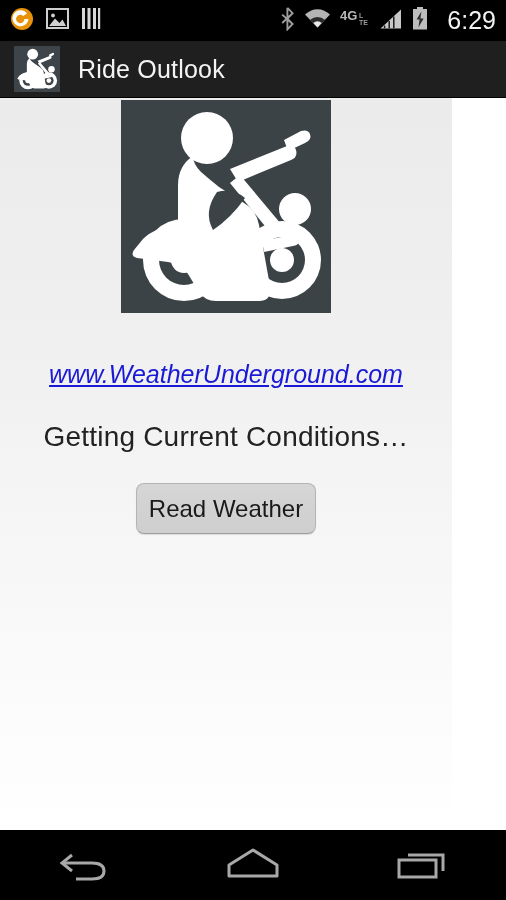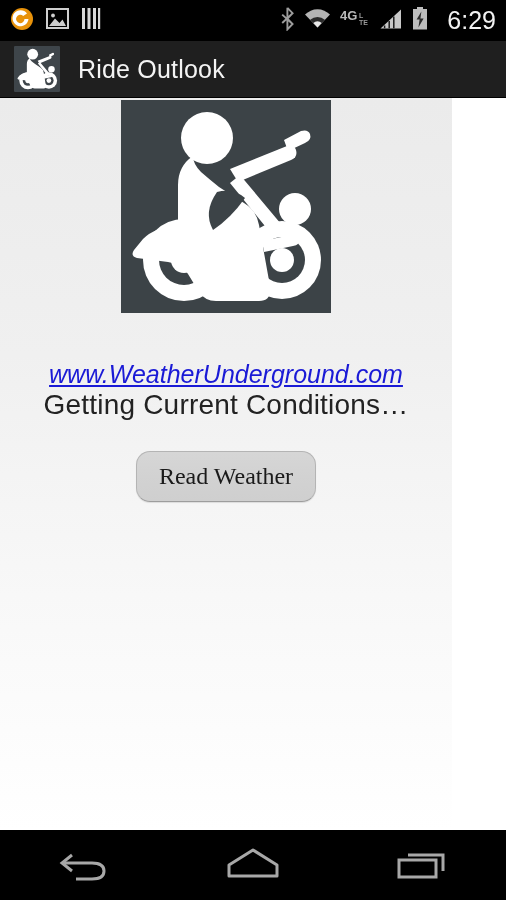--- a/index.html
+++ b/index.html
@@ -71,35 +71,35 @@
   .link-row { width:100%; text-align:center; margin-top:47px; }
   .weather-link {
     color:#1a1ad6;
     font-size:25px;
     font-style:italic;
     text-decoration:underline;
     font-family:"Liberation Sans", sans-serif;
     cursor:pointer;
   }
 
-  .status-row { width:100%; text-align:center; }
+  .status-row { width:100%; text-align:center; margin-top:32px; }
   .status-text {
     color:#222; font-size:28px; font-weight:400;
     letter-spacing:0.2px;
   }
 
   .button-row { width:100%; display:flex; justify-content:center; margin-top:30px; }
   .read-weather-btn {
     width:180px; height:51px;
     background:linear-gradient(to bottom,#d6d6d6 0%,#d2d2d2 50%,#cfcfcf 100%);
     border:1px solid #b4b4b4;
     border-bottom-color:#9d9d9d;
-    border-radius:14px;
+    border-radius:8px;
     color:#1a1a1a; font-size:24px;
-    font-family:Liberation Serif, serif;
+    font-family:Liberation Sans, sans-serif;
     cursor:pointer;
     display:flex; align-items:center; justify-content:center;
     box-shadow:0 1px 1px rgba(0,0,0,0.10);
   }
 
   
   .nav-bar {
     position:absolute; bottom:0; left:0;
     width:506px; height:70px;
     background:#000;

